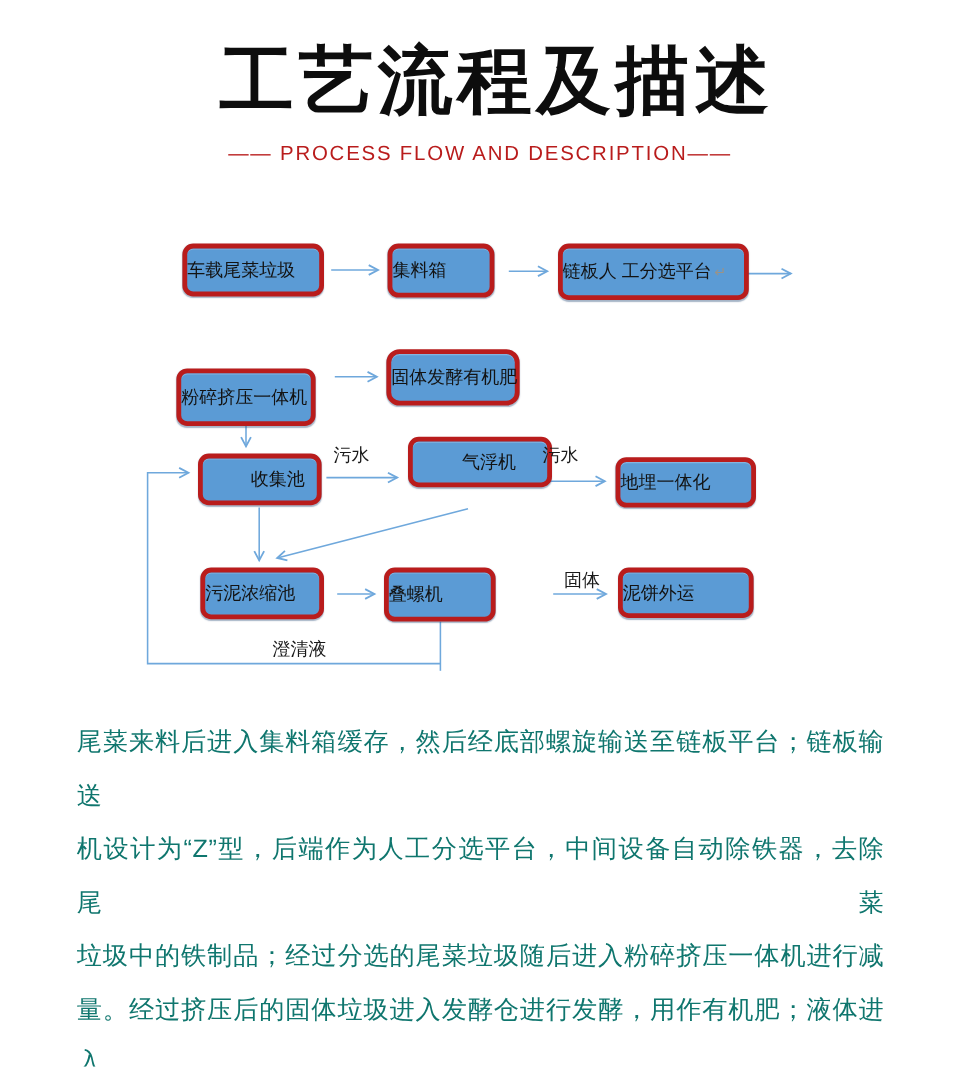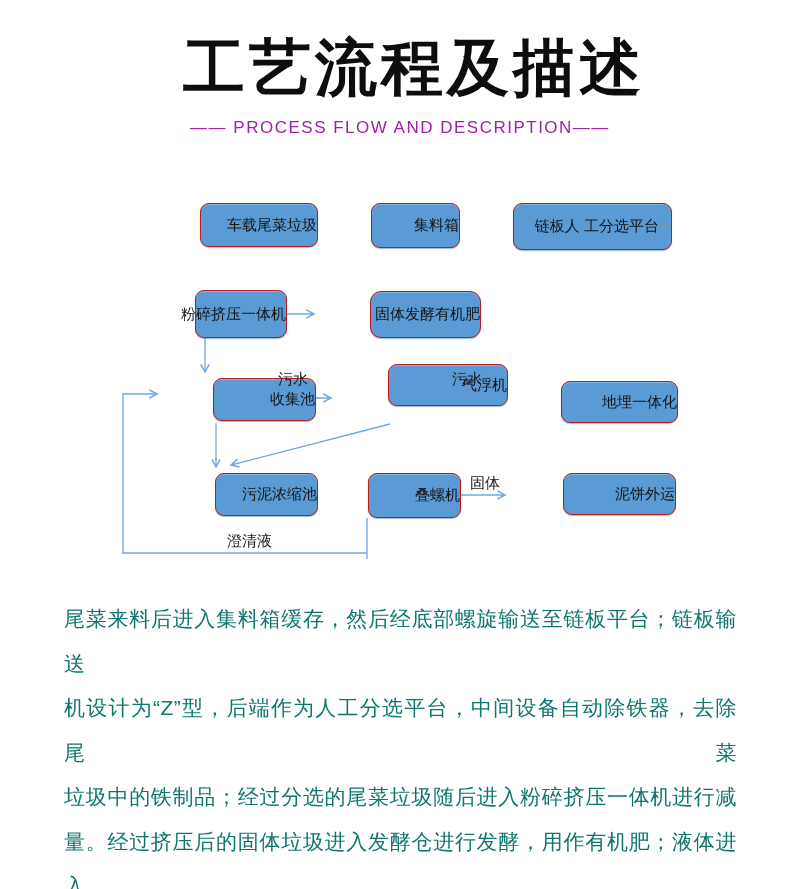--- a/index.html
+++ b/index.html
@@ -16,50 +16,49 @@
     position:absolute;top:34px;left:0;right:0;
     text-align:center;
     font-size:62px;font-weight:900;
     color:#0d0d0d;letter-spacing:4px;
     line-height:1.1;
     margin-left:28px;
   }
   .subtitle{
     position:absolute;top:118px;left:0;right:0;
     text-align:center;
-    font-size:17px;color:#a21caf;letter-spacing:1.5px;
+    font-size:17px;color:#b91c1c;letter-spacing:1.5px;
     font-weight:400;
   }
   
   .flow{position:absolute;top:195px;left:0;width:800px;height:385px;}
   .flow svg{position:absolute;top:0;left:0;pointer-events:none;}
   .node{
     position:absolute;
     background:#5b9bd5;
-    border:1px solid #b91c1c;
+    border:4px solid #b91c1c;
     border-radius:9px;
     box-shadow:inset 0 1px 0 rgba(255,255,255,.25), 0 1px 1px rgba(56,88,128,.45);
-    display:flex;align-items:center;justify-content:flex-end;
+    display:flex;align-items:center;justify-content:flex-start;
     font-size:15px;color:#131313;
     white-space:nowrap;
     box-sizing:border-box;
-    margin-left:48px;
   }
   .return-mark{color:#9a9388;font-size:12px;margin-left:2px;}
   .edge-label{
     position:absolute;
     font-size:15px;color:#1a1a1a;white-space:nowrap;
   }
   
   .n1{left:152px;top:8px;width:118px;height:44px;}
   .n2{left:323px;top:8px;width:89px;height:45px;}
   .n3{left:465px;top:8px;width:159px;height:47px;}
-  .n4{left:147px;top:95px;width:92px;height:48px;}
+  .n4{left:147px;top:112px;width:116px;height:48px;}
   .n5{left:322px;top:96px;width:111px;height:47px;border-radius:11px;}
-  .n6{left:165px;top:183px;width:103px;height:43px;}
+  .n6{left:165px;top:183px;width:103px;height:43px;padding-left:40px;}
   .n7{left:340px;top:169px;width:120px;height:42px;padding-left:41px;}
   .n8{left:513px;top:186px;width:117px;height:42px;}
   .n9{left:167px;top:278px;width:103px;height:43px;}
   .n10{left:320px;top:278px;width:93px;height:45px;}
   .n11{left:515px;top:278px;width:113px;height:42px;}
   .el1{left:278px;top:175px;}
   .el2{left:452px;top:175px;}
   .el3{left:470px;top:279px;}
   .el4{left:227px;top:337px;font-family:Liberation Mono, monospace;}
   

